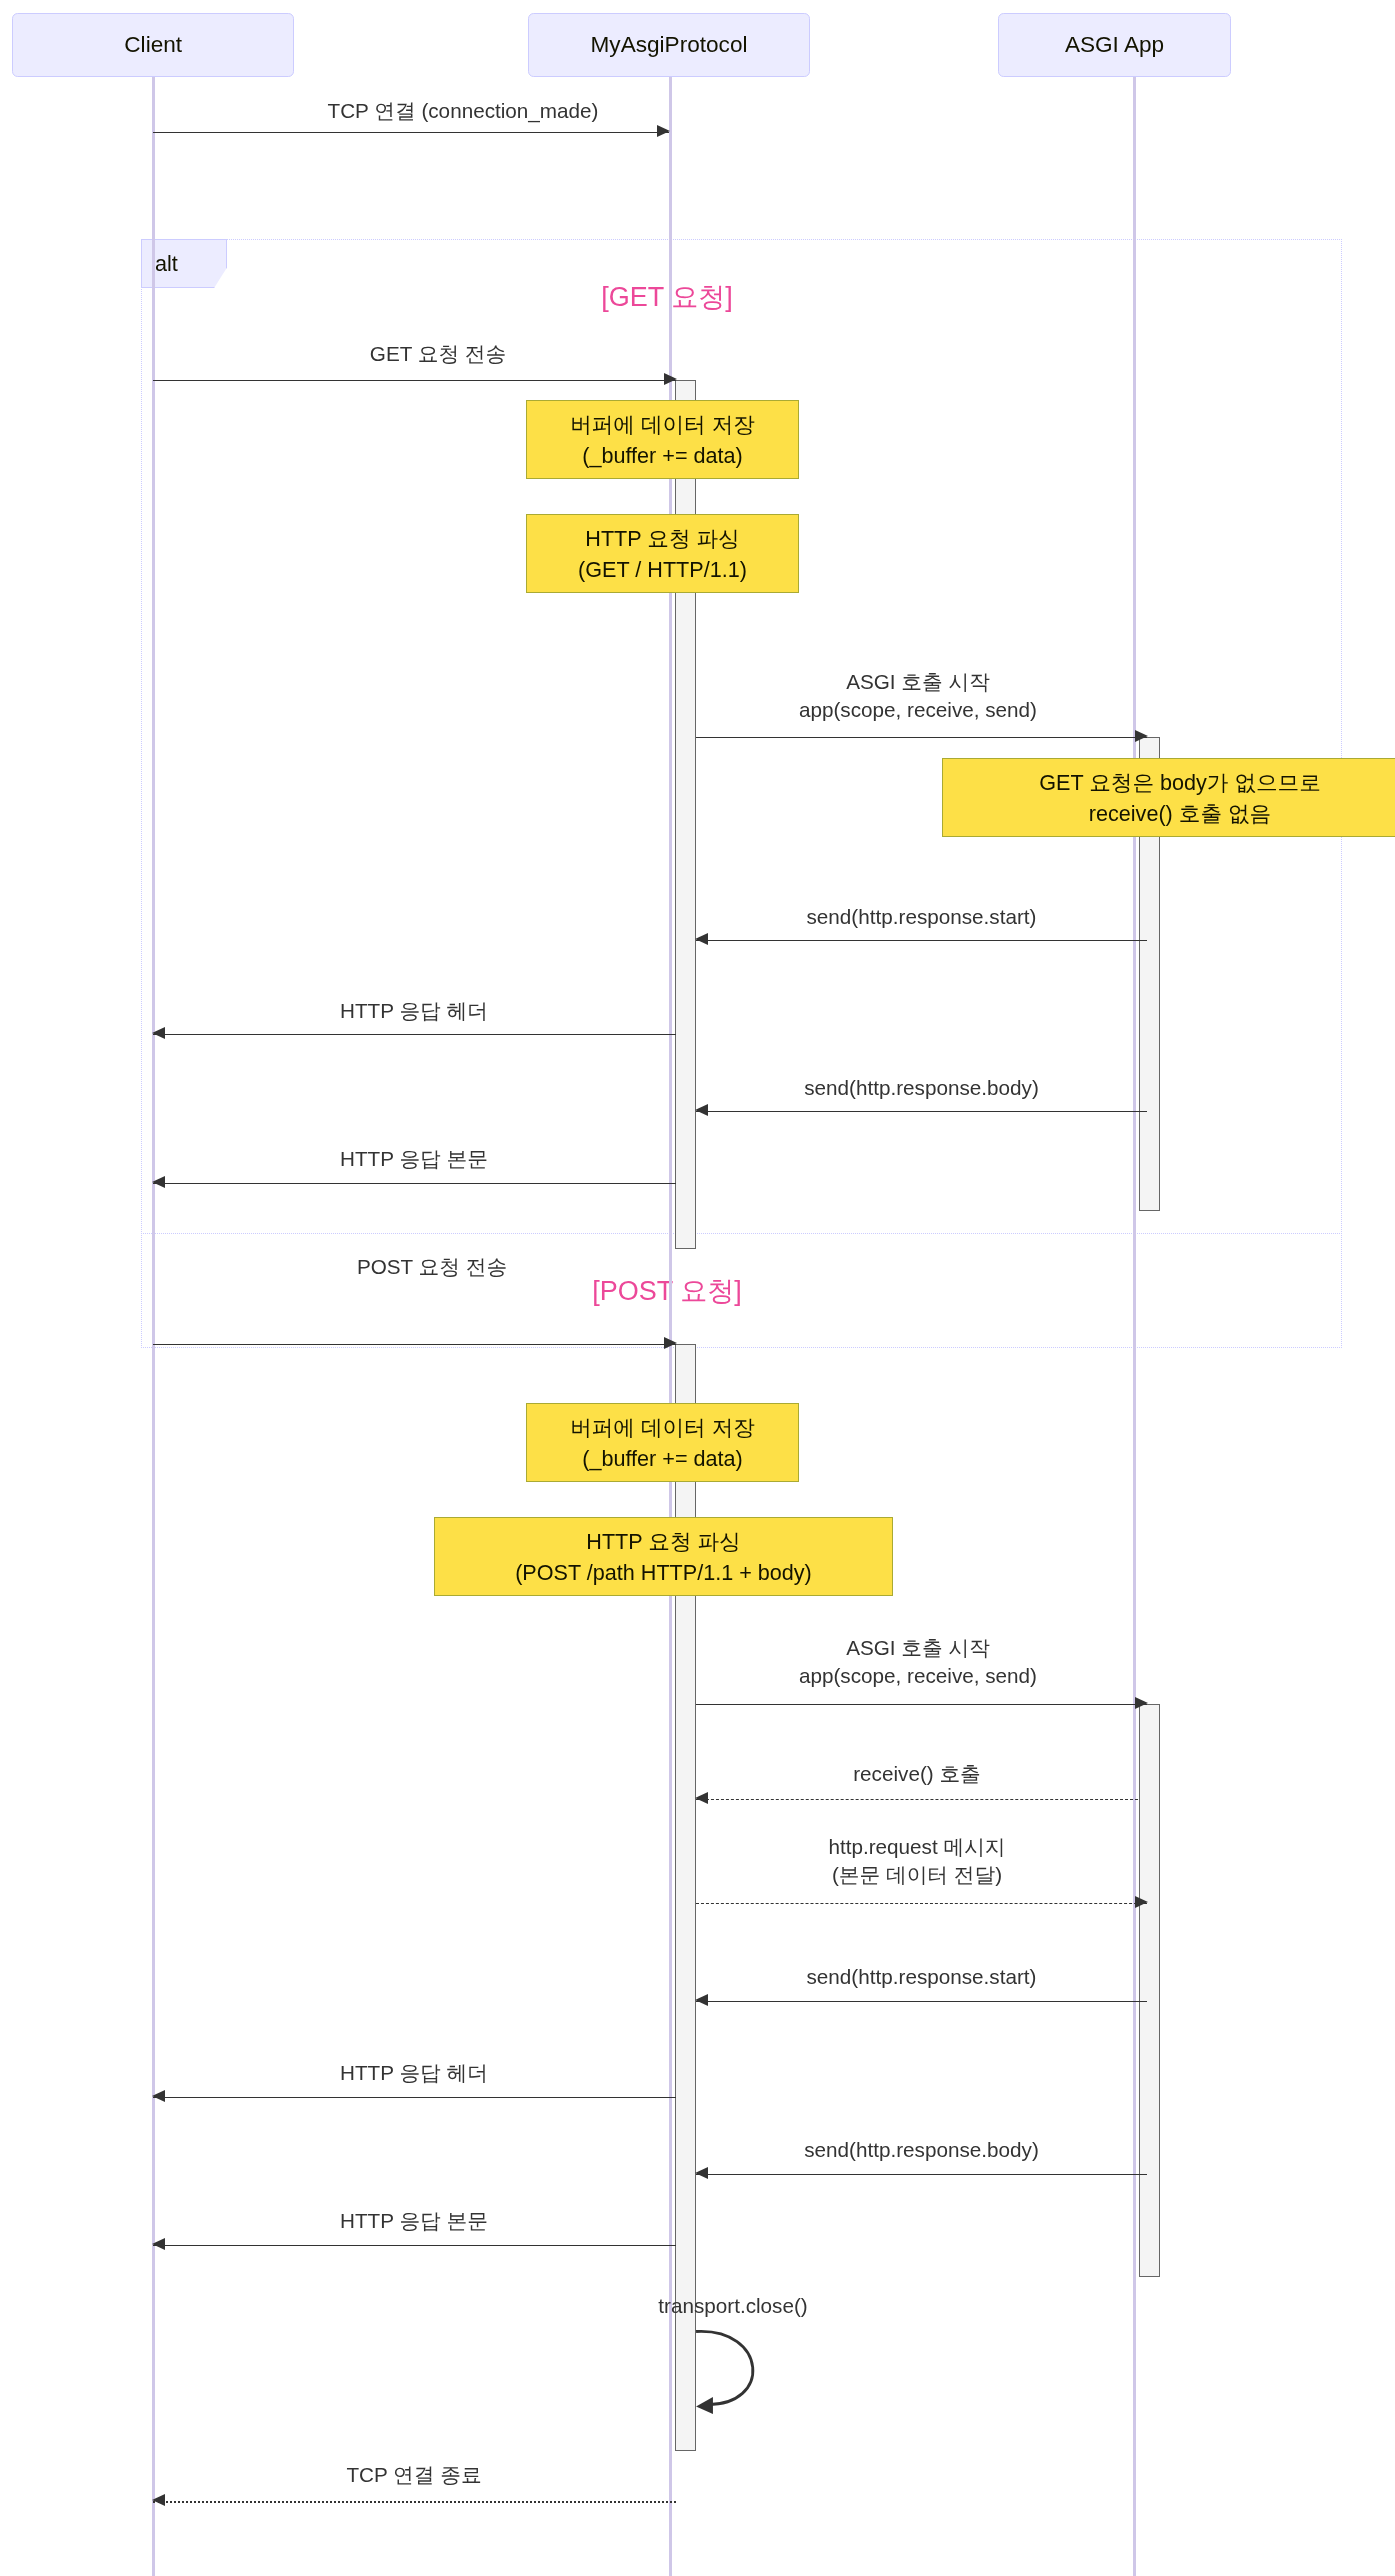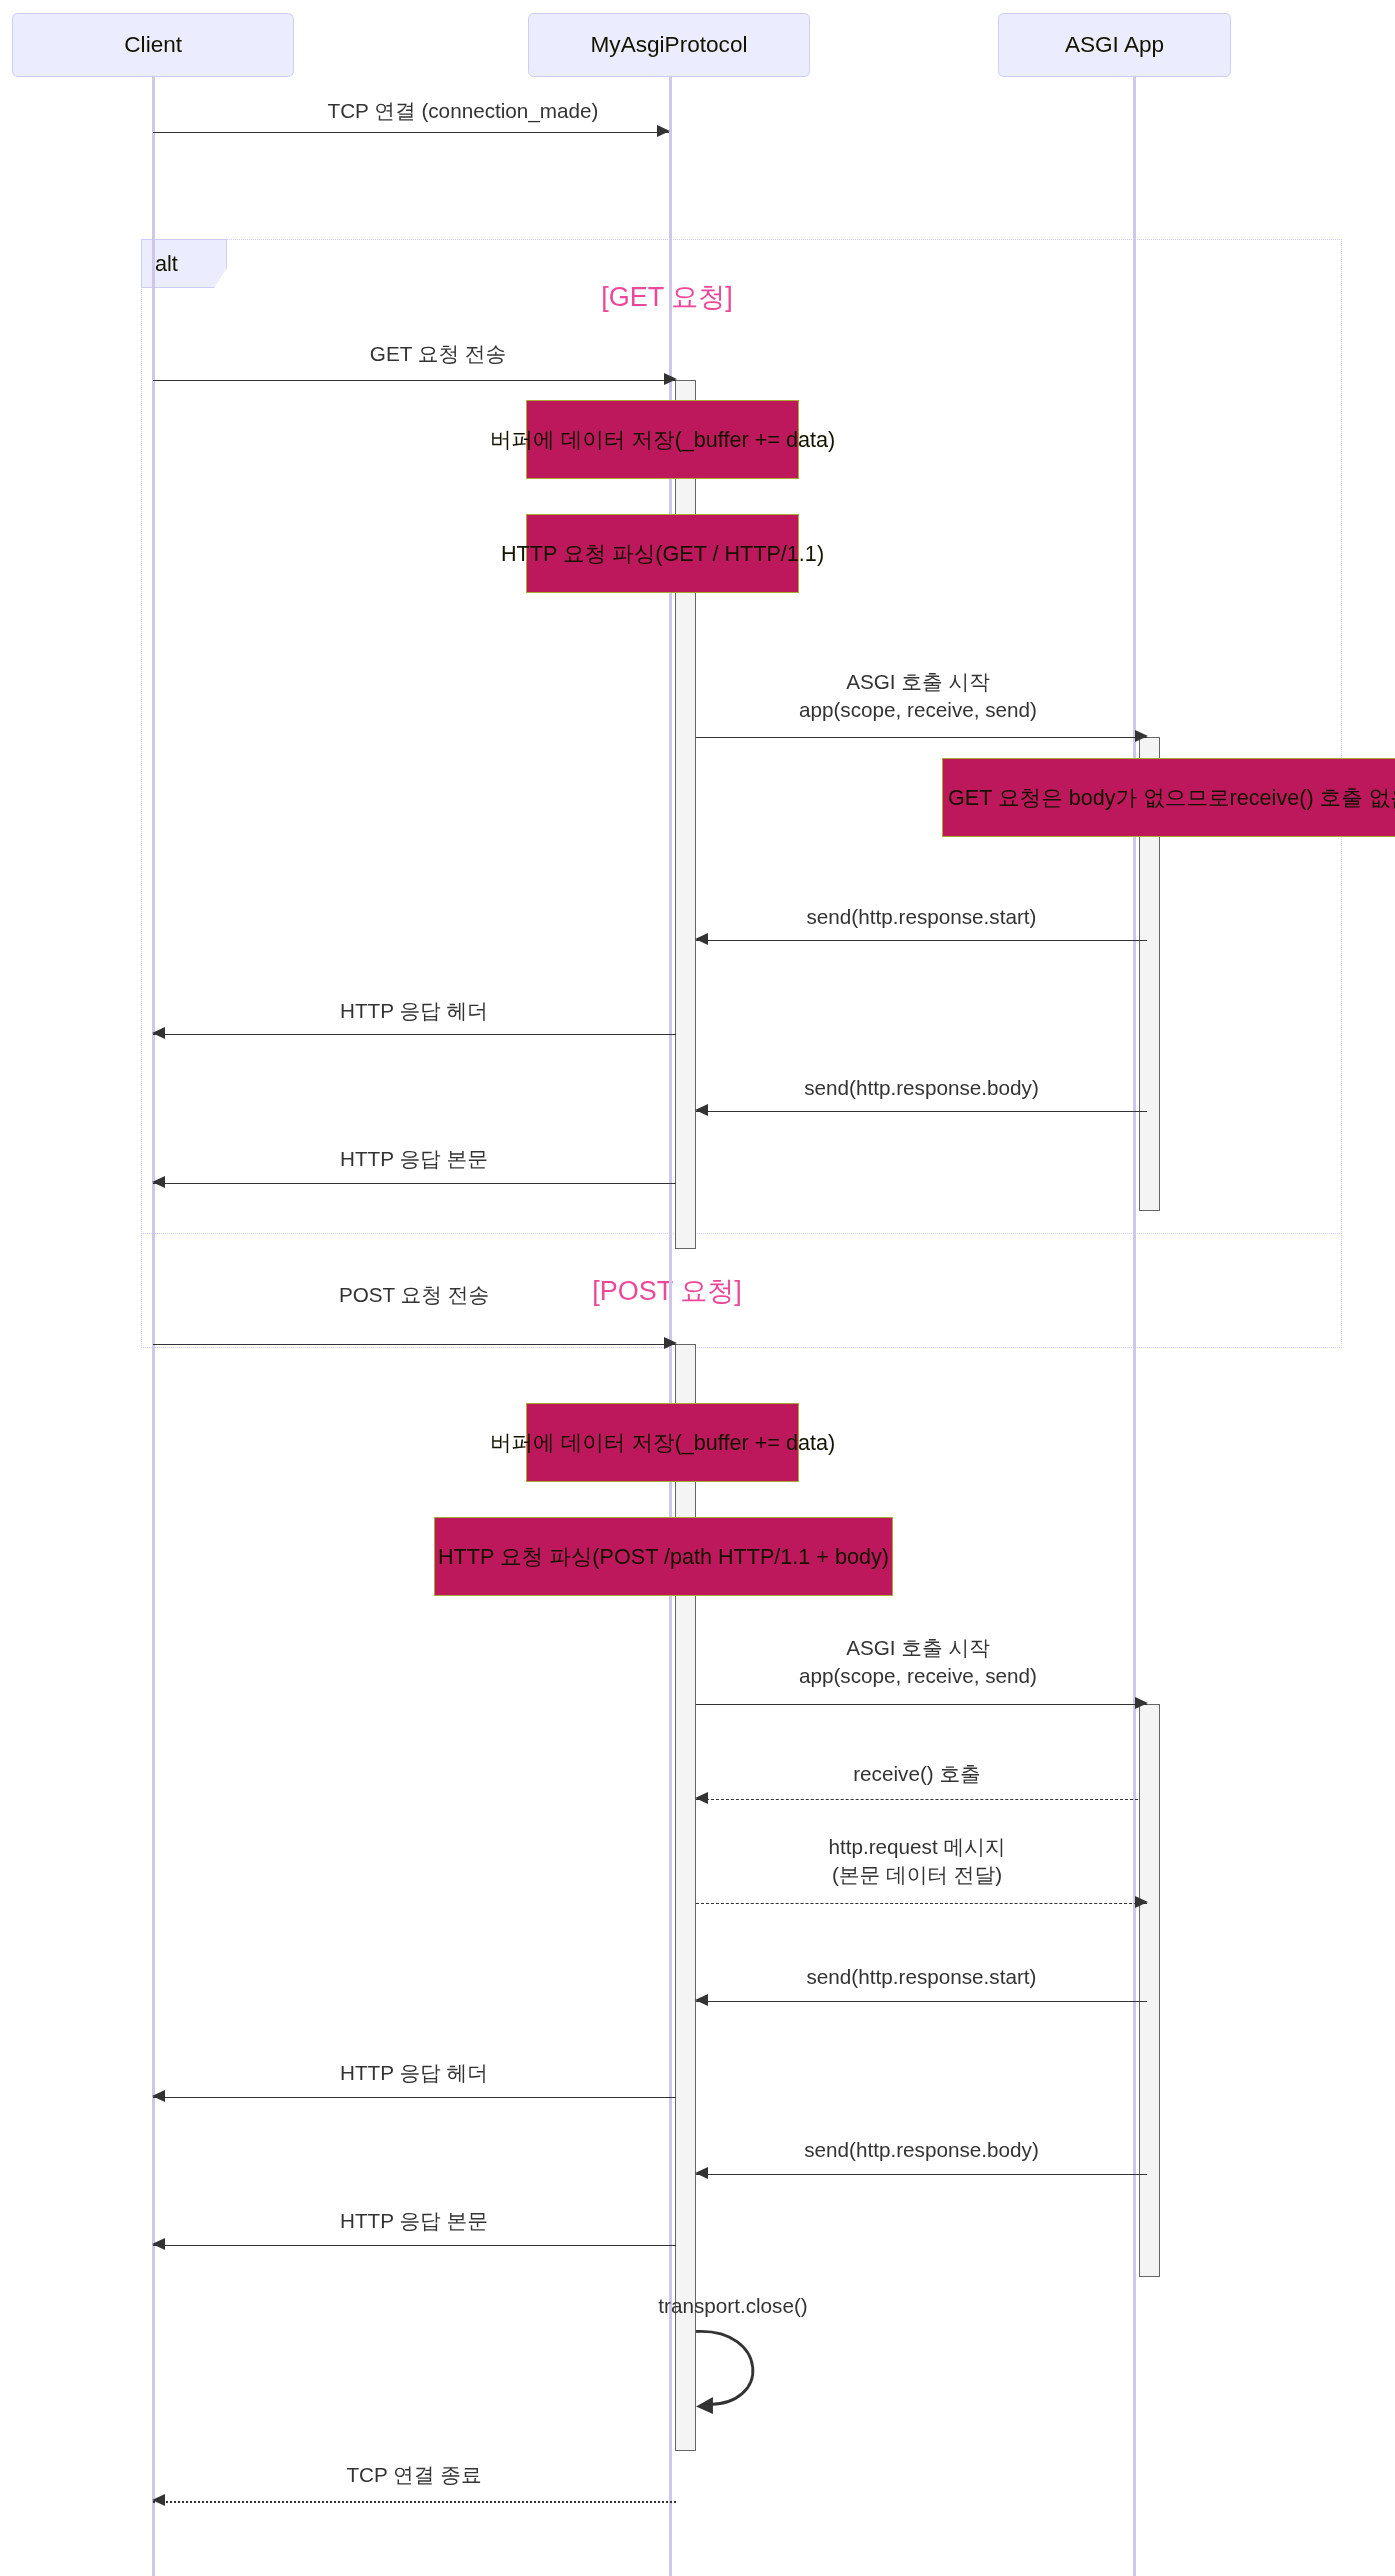--- a/index.html
+++ b/index.html
@@ -59,24 +59,24 @@
     text-align:center;
     color:#333333;
     font-size:20.7px;
     line-height:28px;
     white-space:nowrap;
   }
 
   
   .note{
     position:absolute;
-    background:#be185d;
+    background:#fde047;
     border:0.9px solid #AAAA33;
     box-sizing:border-box;
-    display:flex;flex-direction:row;
+    display:flex;flex-direction:column;
     align-items:center;justify-content:center;
     color:#131300;
     font-size:21.6px;
     line-height:31px;
     text-align:right;
     white-space:nowrap;
   }
 
   
   .frame{
@@ -213,21 +213,21 @@
   </div>
 
   <div class="msg-label" style="left:153px;top:1145px;width:522px;">
     <span>HTTP 응답 본문</span>
   </div>
   <div class="msg" style="left:153px;top:1183px;width:523px;">
     <div class="line"></div>
       <div class="arrowhead left"></div>
   </div>
 
-  <div class="msg-label" style="left:153px;top:1281px;width:522px;">
+  <div class="msg-label" style="left:153px;top:1253px;width:522px;padding-left:18px;">
     <span>POST 요청 전송</span>
   </div>
   <div class="msg" style="left:153px;top:1344px;width:523px;">
     <div class="line"></div>
       <div class="arrowhead right"></div>
   </div>
 
   <div class="note" style="left:526px;top:1403px;width:273px;height:79px;">
     <div>버퍼에 데이터 저장</div>
     <div>(_buffer += data)</div>

